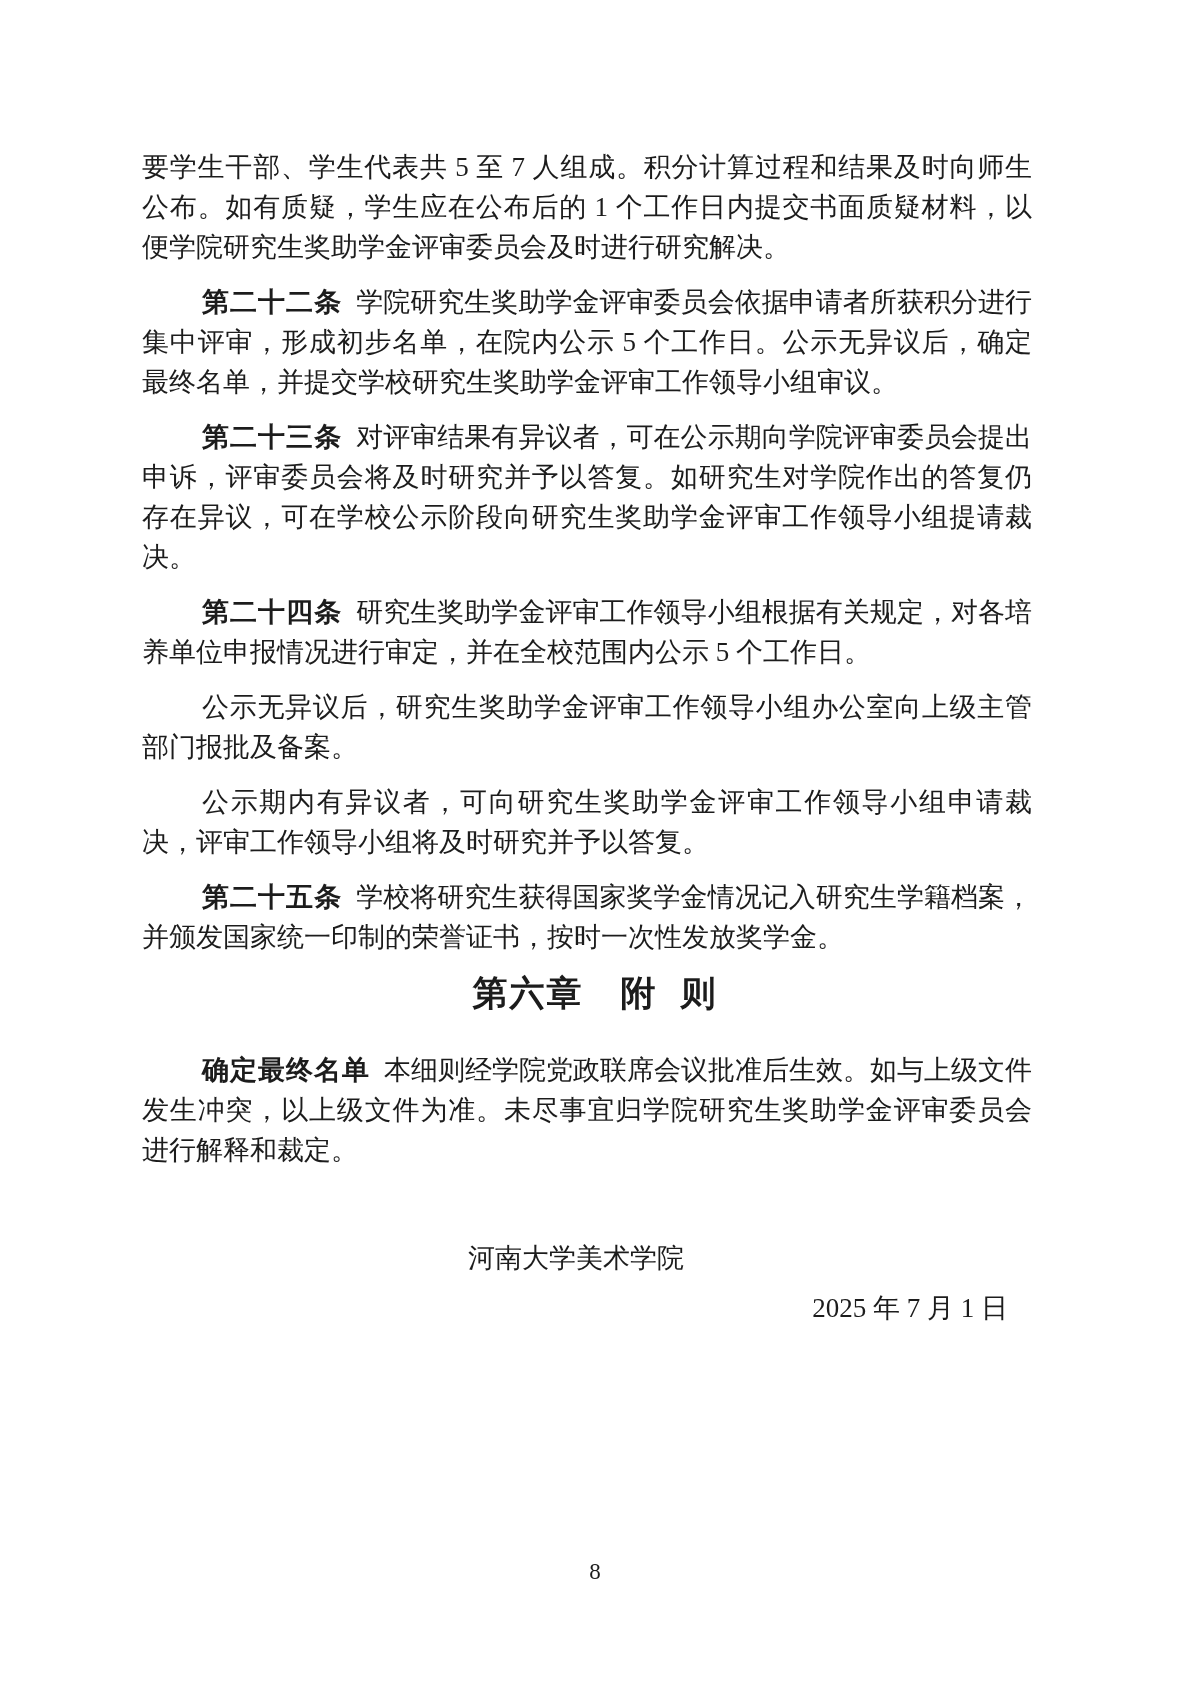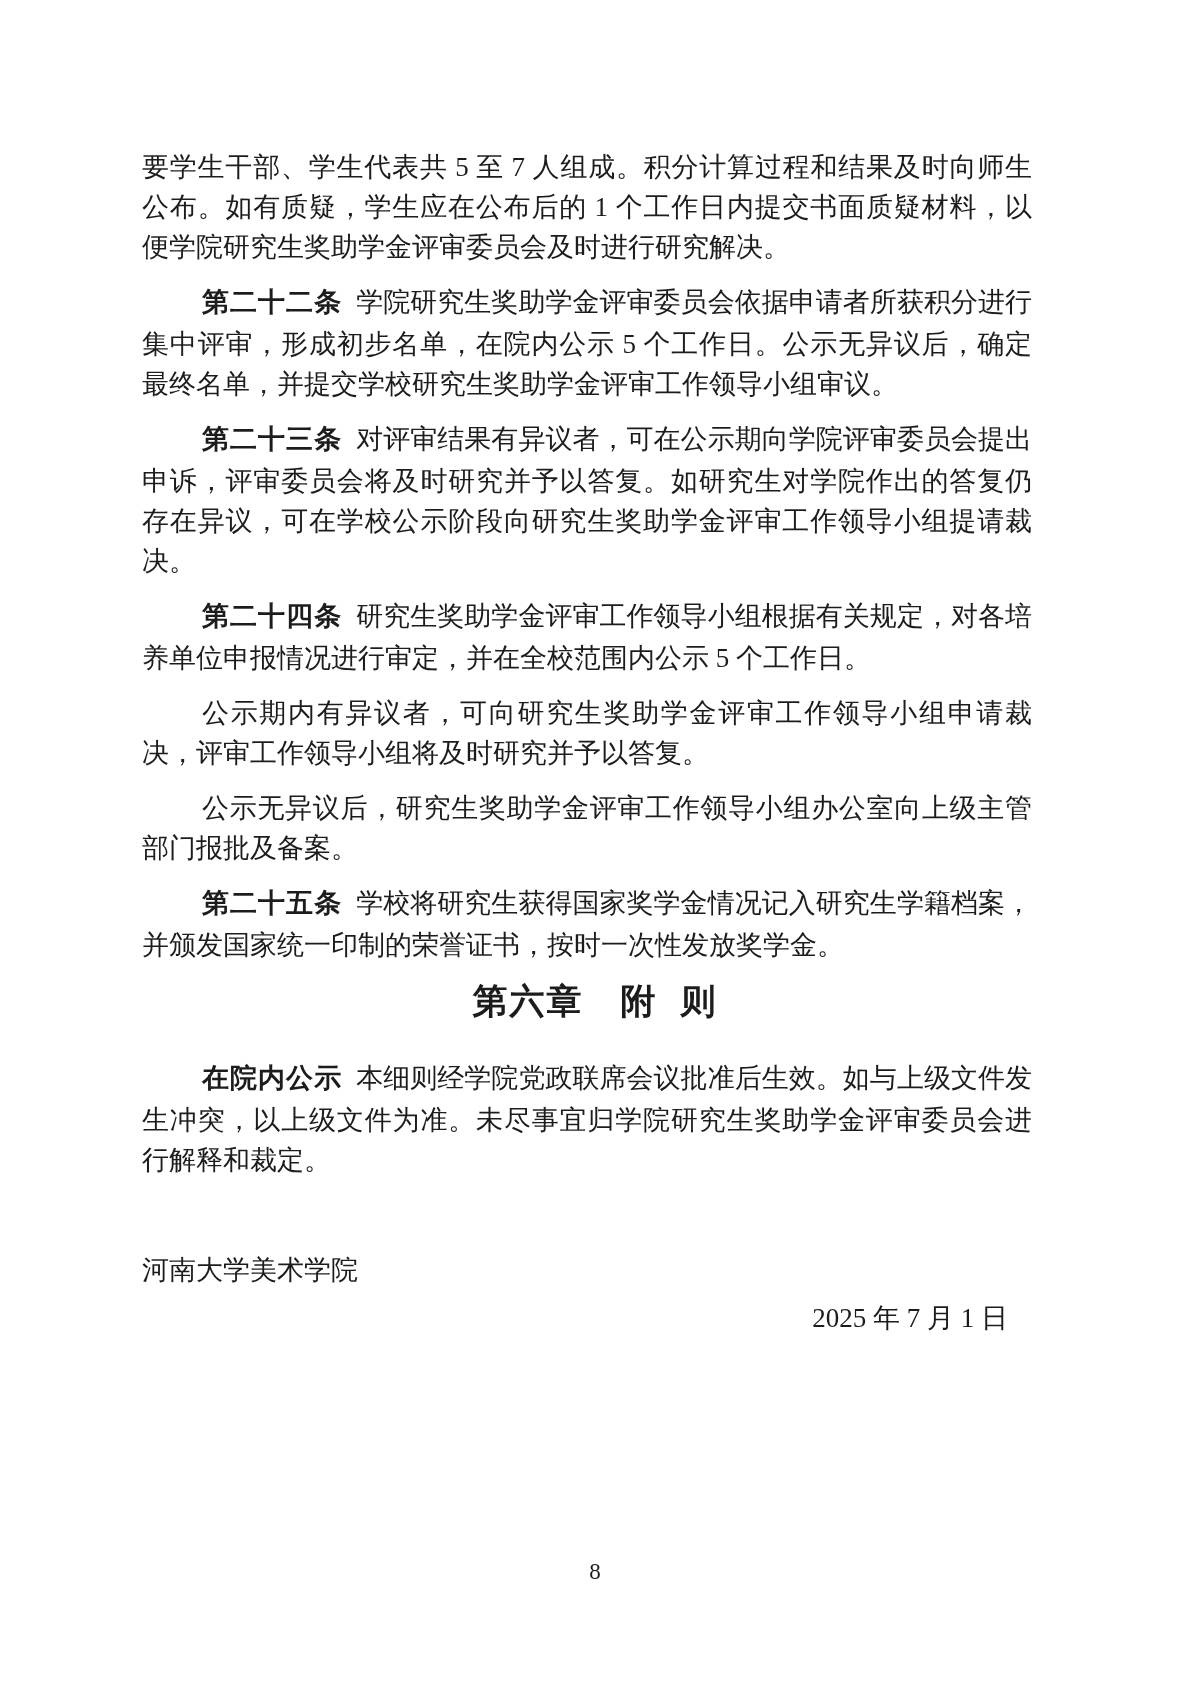--- a/index.html
+++ b/index.html
@@ -26,39 +26,40 @@
     text-align: justify;
     text-justify: inter-character;
   }
   .para {
     margin: 0 16px 15px 0;
   }
   .para.indent {
     text-indent: 60px;
   }
   .article-label {
-    font-family: Liberation Mono, monospace;
+    font-family: Liberation Sans, sans-serif;
     font-weight: 700;
     margin-right: 14px;
     letter-spacing: 1px;
   }
   .chapter-heading {
     margin: 12px 0 30px 0;
     height: 48px;
     line-height: 48px;
     text-align: center;
     font-size: 35px;
     font-weight: 700;
     font-family: Liberation Mono, monospace;
     letter-spacing: 2px;
   }
   .signature {
     margin-top: 70px;
-    text-align: left;
+    text-align: center;
     padding-right: 38px;
+    font-family: Liberation Mono, monospace;
   }
   .date {
     margin-top: 8px;
     text-align: right;
     padding-right: 40px;
   }
   .page-number {
     position: absolute;
     left: 0;
     right: 0;
@@ -75,30 +76,30 @@
   <div class="content">
 
     <p class="para"><span>要学生干部、学生代表共 5 至 7 人组成。积分计算过程和结果及时向师生公布。如有质疑，学生应在公布后的 1 个工作日内提交书面质疑材料，以便学院研究生奖助学金评审委员会及时进行研究解决。</span></p>
 
     <p class="para indent"><span class="article-label">第二十二条</span><span>学院研究生奖助学金评审委员会依据申请者所获积分进行集中评审，形成初步名单，在院内公示 5 个工作日。公示无异议后，确定最终名单，并提交学校研究生奖助学金评审工作领导小组审议。</span></p>
 
     <p class="para indent"><span class="article-label">第二十三条</span><span>对评审结果有异议者，可在公示期向学院评审委员会提出申诉，评审委员会将及时研究并予以答复。如研究生对学院作出的答复仍存在异议，可在学校公示阶段向研究生奖助学金评审工作领导小组提请裁决。</span></p>
 
     <p class="para indent"><span class="article-label">第二十四条</span><span>研究生奖助学金评审工作领导小组根据有关规定，对各培养单位申报情况进行审定，并在全校范围内公示 5 个工作日。</span></p>
 
+    <p class="para indent"><span>公示无异议后，研究生奖助学金评审工作领导小组办公室向上级主管部门报批及备案。</span></p>
+
     <p class="para indent"><span>公示期内有异议者，可向研究生奖助学金评审工作领导小组申请裁决，评审工作领导小组将及时研究并予以答复。</span></p>
-
-    <p class="para indent"><span>公示无异议后，研究生奖助学金评审工作领导小组办公室向上级主管部门报批及备案。</span></p>
 
     <p class="para indent"><span class="article-label">第二十五条</span><span>学校将研究生获得国家奖学金情况记入研究生学籍档案，并颁发国家统一印制的荣誉证书，按时一次性发放奖学金。</span></p>
 
     <h2 class="chapter-heading">第六章　附 则</h2>
 
 
-    <p class="para indent"><span class="article-label">在院内公示</span><span>本细则经学院党政联席会议批准后生效。如与上级文件发生冲突，以上级文件为准。未尽事宜归学院研究生奖助学金评审委员会进行解释和裁定。</span></p>
+    <p class="para indent"><span class="article-label">确定最终名单</span><span>本细则经学院党政联席会议批准后生效。如与上级文件发生冲突，以上级文件为准。未尽事宜归学院研究生奖助学金评审委员会进行解释和裁定。</span></p>
 
     <div class="signature">河南大学美术学院</div>
 
     <div class="date">2025 年 7 月 1 日</div>
 
   </div>
 
   <div class="page-number">8</div>
 </div>
 

